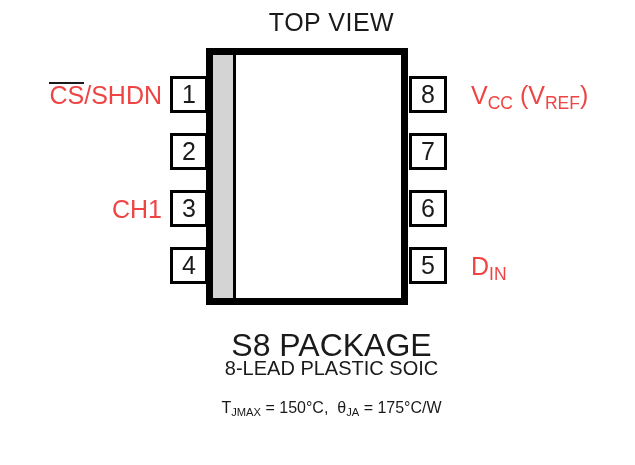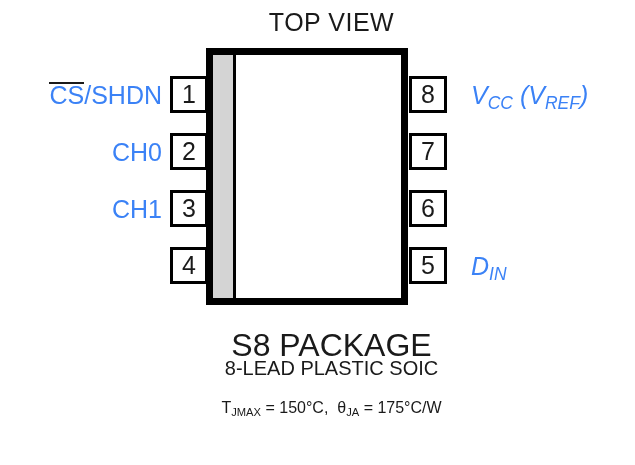--- a/index.html
+++ b/index.html
@@ -75,32 +75,31 @@
     z-index: 2;
   }
   .pin-box.left  { left: 156px; }
   .pin-box.right { left: 395px; }
 
   
   .pin-label {
     position: absolute;
     font-size: 25px;
     line-height: 30px;
-    color: #3b82f6;
+    color: #ef4444;
     white-space: pre;
     z-index: 2;
   }
   .pin-label.left {
     right: 487px;            
     text-align: right;
   }
   .pin-label.right {
     left: 457px;
     text-align: right;
-    font-style: italic;
   }
   .pin-label sub {
     font-size: 0.70em;
     vertical-align: baseline;
     position: relative;
     top: 0.26em;
     letter-spacing: 0;
   }
   .ovl {
     border-top: 2px solid #1a1a1a;
@@ -135,21 +134,20 @@
 
   <div class="top-view-title">TOP VIEW</div>
 
   <div class="package-body">
     <div class="pin1-band"></div>
   </div>
 
   <div class="pin-label left" style="top: 80px;"><span class="ovl">CS</span><span>/SHDN</span></div>
   <div class="pin-box left" style="top: 76px;">1</div>
 
-  <div class="pin-label left" style="top: 137px;">CH0</div>
   <div class="pin-box left" style="top: 133px;">2</div>
 
   <div class="pin-label left" style="top: 194px;">CH1</div>
   <div class="pin-box left" style="top: 190px;">3</div>
 
   <div class="pin-box left" style="top: 247px;">4</div>
 
   <div class="pin-box right" style="top: 76px;">8</div>
   <div class="pin-label right" style="top: 80px;"><span>V</span><sub>CC</sub><span> (V</span><sub>REF</sub><span>)</span></div>
 

